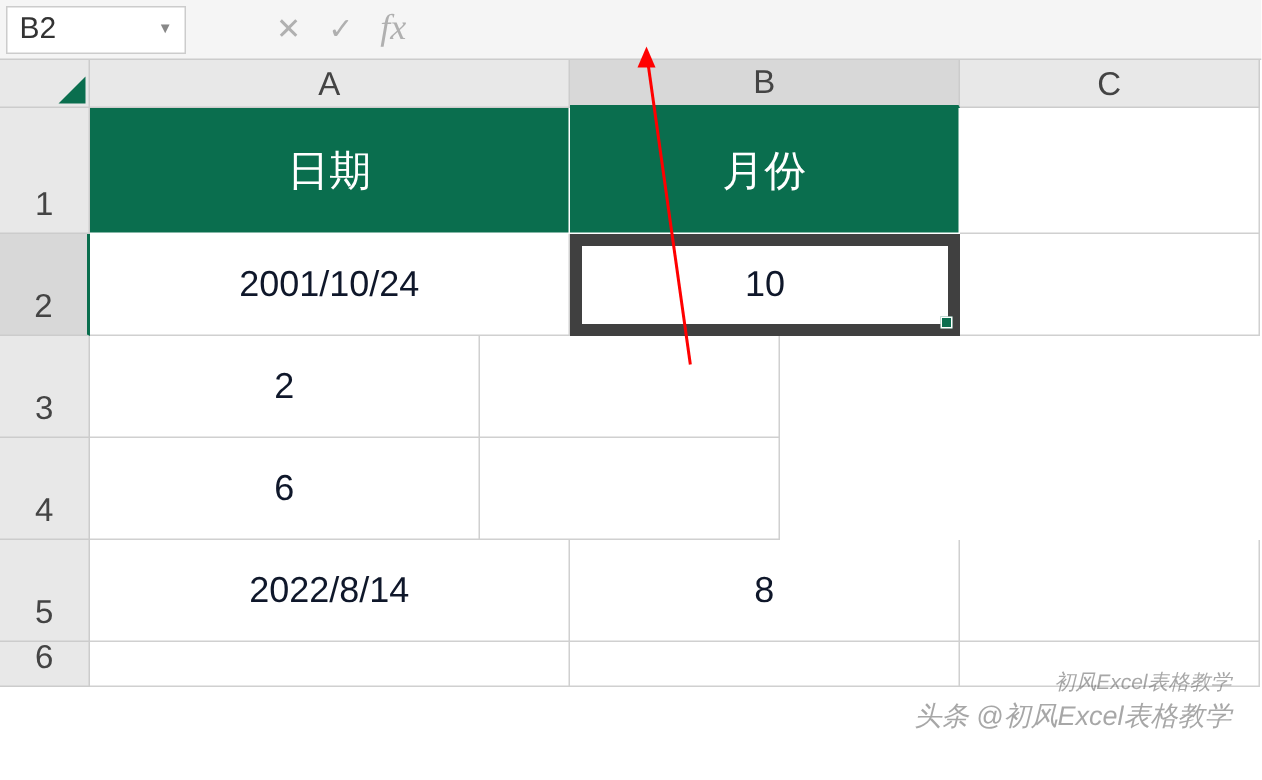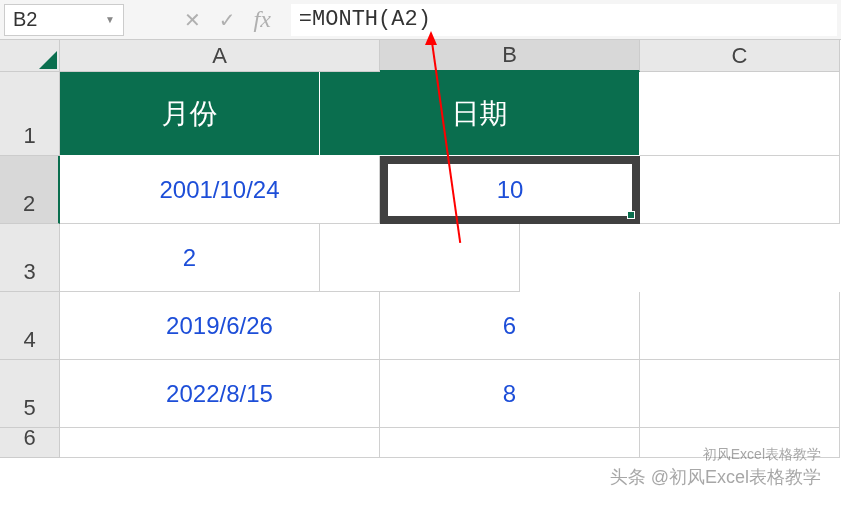--- a/index.html
+++ b/index.html
@@ -18,94 +18,92 @@
     .corner { width: 60px; height: 32px; background: #e8e8e8; border-right: 1px solid #ccc; border-bottom: 1px solid #ccc; position: relative; }
     .corner::after { content: ""; position: absolute; right: 2px; bottom: 2px; width: 0; height: 0; border-left: 18px solid transparent; border-bottom: 18px solid #0a6e4e; }
     .col-h { height: 32px; background: #e8e8e8; border-right: 1px solid #ccc; border-bottom: 1px solid #ccc; display: flex; align-items: center; justify-content: center; font-size: 22px; color: #444; }
     .col-h.a { width: 320px; }
     .col-h.b { width: 260px; background: #d8d8d8; border-bottom: 2px solid #0a6e4e; }
     .col-h.c { width: 200px; }
     
     .row { display: flex; }
     .row-h { width: 60px; background: #e8e8e8; border-right: 1px solid #ccc; border-bottom: 1px solid #ccc; display: flex; align-items: flex-end; justify-content: center; font-size: 22px; color: #444; padding-bottom: 6px; }
     .row-h.sel { background: #d8d8d8; border-right: 2px solid #0a6e4e; }
-    .cell { border-right: 1px solid #d0d0d0; border-bottom: 1px solid #d0d0d0; display: flex; align-items: center; justify-content: center; font-size: 24px; color: #1d4ed8; background: #fff; }
+    .cell { border-right: 1px solid #d0d0d0; border-bottom: 1px solid #d0d0d0; display: flex; align-items: center; justify-content: center; font-size: 24px; color: #0f172a; background: #fff; }
     .cell.a { width: 320px; }
     .cell.b { width: 260px; }
     .cell.c { width: 200px; }
     
     .header-cell { background: #0a6e4e !important; color: #fff !important; font-size: 28px; border-right: 1px solid #fff; border-bottom: 1px solid #fff; }
     .r1 { height: 84px; }
     .r-data { height: 68px; }
     .r6 { height: 30px; }
     
     .selected { border: 8px solid #404040; position: relative; }
     .selected::after { content: ""; position: absolute; right: -3px; bottom: -3px; width: 6px; height: 6px; background: #0a6e4e; border: 1px solid #fff; }
     
     .arrow { position: absolute; left: 430px; top: 35px; pointer-events: none; }
     .arrow-line { width: 2px; height: 210px; background: #ff0000; transform: rotate(-8deg); transform-origin: top; }
     .arrow-head { position: absolute; top: -4px; left: -5px; width: 0; height: 0; border-left: 6px solid transparent; border-right: 6px solid transparent; border-bottom: 14px solid #ff0000; }
     
-    .watermark { position: absolute; right: 20px; bottom: 30px; color: rgba(80,80,80,0.5); font-size: 18px; text-align: right; line-height: 1.4; pointer-events: none; }
+    .watermark { position: absolute; right: 20px; bottom: 30px; color: rgba(80,80,80,0.5); font-size: 18px; text-align: right; line-height: 1.4; pointer-events: none; font-style: italic; }
     .watermark .line1 { font-size: 14px; }
   </style>
 </head>
 <body>
 
 <div class="formula-bar">
   <div class="name-box">
     <span>B2</span>
     <span class="name-box-dropdown">▼</span>
   </div>
   <div class="fx-controls">
     <span class="fx-btn">✕</span>
     <span class="fx-btn">✓</span>
     <span class="fx-label">fx</span>
   </div>
-  <input class="formula-input" value="=MONTH(A2)" style="">
 </div>
 
 <div class="sheet">
   <div class="col-headers">
     <div class="corner"></div>
     <div class="col-h a">A</div>
     <div class="col-h b">B</div>
     <div class="col-h c">C</div>
   </div>
 
   <div class="row r1">
     <div class="row-h r1">1</div>
+    <div class="cell a r1 header-cell">日期</div>
     <div class="cell b r1 header-cell">月份</div>
-    <div class="cell a r1 header-cell">日期</div>
     <div class="cell c r1"></div>
   </div>
 
   <div class="row r-data">
     <div class="row-h r-data sel">2</div>
     <div class="cell a r-data">2001/10/24</div>
     <div class="cell b r-data selected">10</div>
     <div class="cell c r-data"></div>
   </div>
 
   <div class="row r-data">
     <div class="row-h r-data">3</div>
     <div class="cell b r-data">2</div>
     <div class="cell c r-data"></div>
   </div>
 
   <div class="row r-data">
     <div class="row-h r-data">4</div>
-    <div class="cell a r-data">2019/6/26</div>
     <div class="cell b r-data">6</div>
     <div class="cell c r-data"></div>
   </div>
 
   <div class="row r-data">
     <div class="row-h r-data">5</div>
-    <div class="cell a r-data">2022/8/15</div>
+    <div class="cell a r-data">2022/8/14</div>
     <div class="cell b r-data">8</div>
     <div class="cell c r-data"></div>
   </div>
 
   <div class="row r6">
     <div class="row-h r6">6</div>
     <div class="cell a r6"></div>
     <div class="cell b r6"></div>
     <div class="cell c r6"></div>
   </div>

